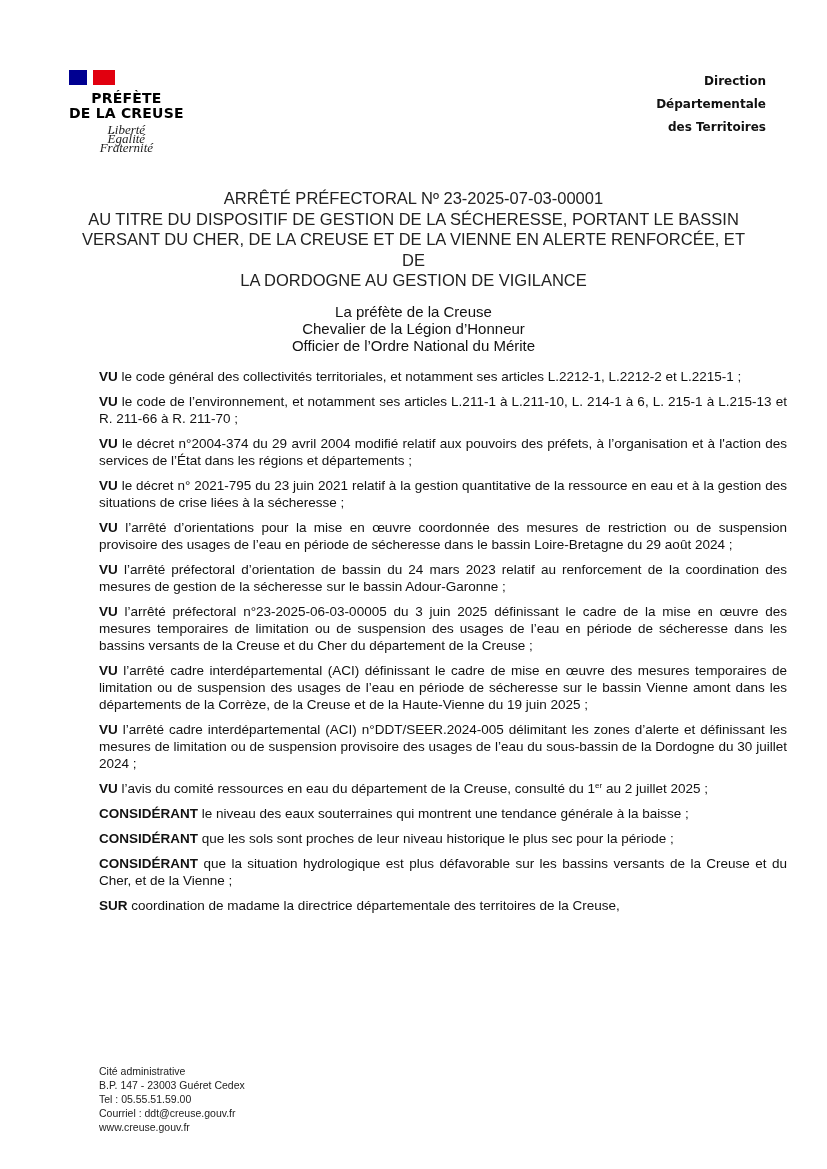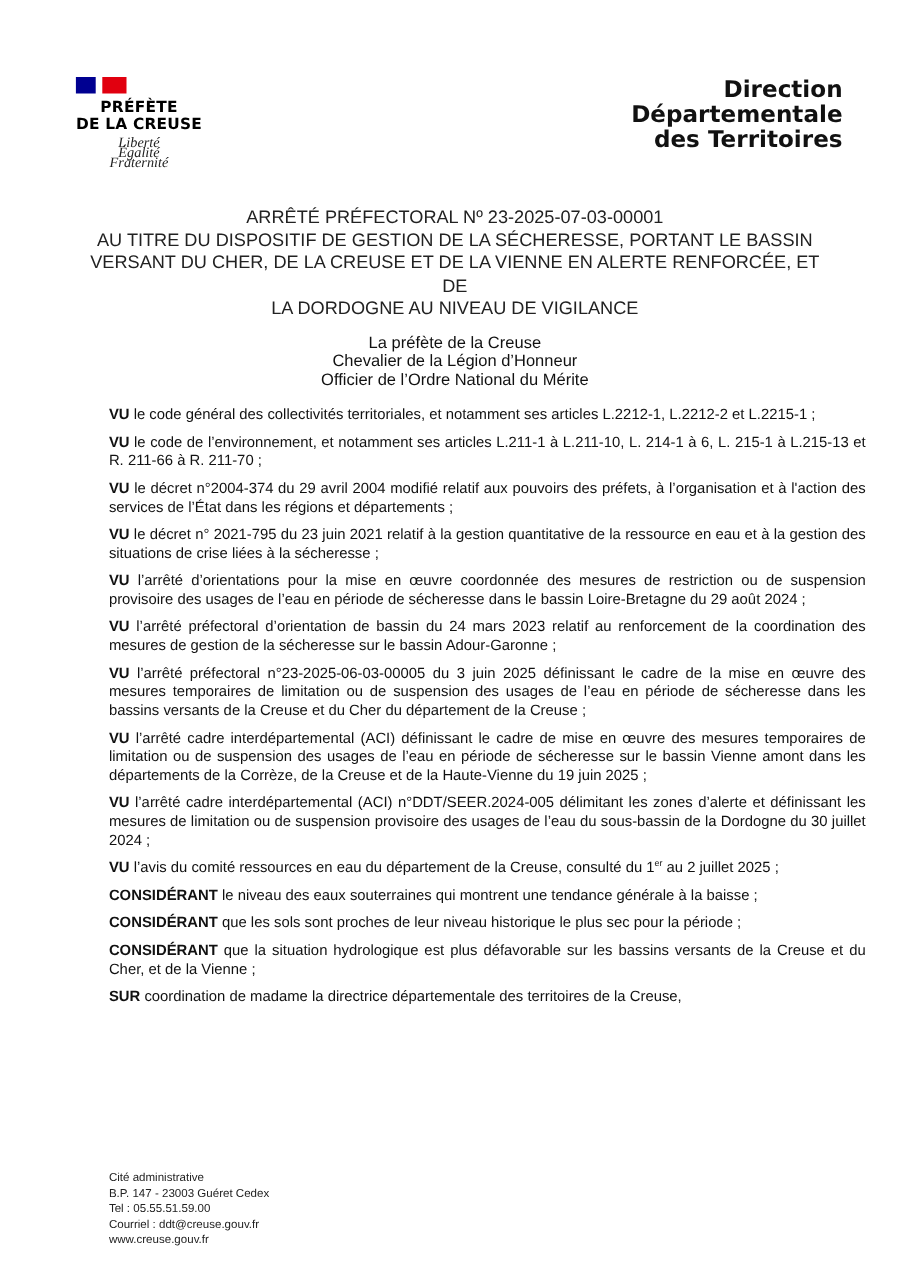--- a/index.html
+++ b/index.html
@@ -4,21 +4,21 @@
 <style>
   html, body { margin:0; padding:0; background:#fff; }
   body { width:827px; height:1169px; position:relative; overflow:hidden; font-family:"Liberation Sans", sans-serif; color:#1a1a1a; }
   .logo { position:absolute; left:69px; top:70px;text-align:center; }
   .flag { width:46px; height:15px; display:flex; }
   .flag .b { width:18px; height:15px; background:#000091; position:relative; }
   .flag .w { width:6px; height:15px; background:#fff; }
   .flag .r { width:22px; height:15px; background:#e1000f; }
   .prefecture { font-family:"DejaVu Sans", sans-serif; font-weight:bold; font-size:14px; line-height:15px; letter-spacing:0.2px; margin-top:6px; color:#000; }
   .motto { font-family:"Liberation Serif", serif; font-style:italic; font-size:13px; line-height:9px; margin-top:4px; color:#222; }
-  .direction { position:absolute; right:61px; top:70px; text-align:right; font-family:"DejaVu Sans", sans-serif; font-weight:bold; font-size:21px; line-height:23px; color:#111; }
+  .direction { position:absolute; right:61px; top:70px; text-align:right; font-family:"DejaVu Sans", sans-serif; font-weight:bold; font-size:12px; line-height:23px; color:#111; }
   .title { position:absolute; left:80px; width:667px; top:188px; text-align:center; font-size:16.5px; line-height:20.5px; color:#222; }
   .signatory { position:absolute; left:0; width:100%; top:303px; text-align:center; font-size:15px; line-height:17px; color:#111; }
   .body { position:absolute; left:99px; width:688px; top:368px; font-size:13.5px; line-height:17px; color:#111; }
   .body p { margin:0 0 8px 0; text-align:justify; }
   .body b { font-weight:bold; }
   .footer { position:absolute; left:99px; top:1064px; font-size:10.5px; line-height:14px; color:#222; }
   sup { font-size:8px; vertical-align:super; line-height:0; }
 </style>
 </head>
 <body>
@@ -43,21 +43,21 @@
 <div class="direction">
   <div>Direction</div>
   <div>Départementale</div>
   <div>des Territoires</div>
 </div>
 
 <div class="title">
   <div>ARRÊTÉ PRÉFECTORAL Nº 23-2025-07-03-00001</div>
   <div>AU TITRE DU DISPOSITIF DE GESTION DE LA SÉCHERESSE, PORTANT LE BASSIN</div>
   <div>VERSANT DU CHER, DE LA CREUSE ET DE LA VIENNE EN ALERTE RENFORCÉE, ET DE</div>
-  <div>LA DORDOGNE AU NIVEAU DE VIGILANCE</div>
+  <div>LA DORDOGNE AU GESTION DE VIGILANCE</div>
 </div>
 
 <div class="signatory">
   <div>La préfète de la Creuse</div>
   <div>Chevalier de la Légion d’Honneur</div>
   <div>Officier de l’Ordre National du Mérite</div>
 </div>
 
 <div class="body">
   <p><b>VU</b><span> le code général des collectivités territoriales, et notamment ses articles L.2212-1, L.2212-2 et L.2215-1 ;</span></p>

